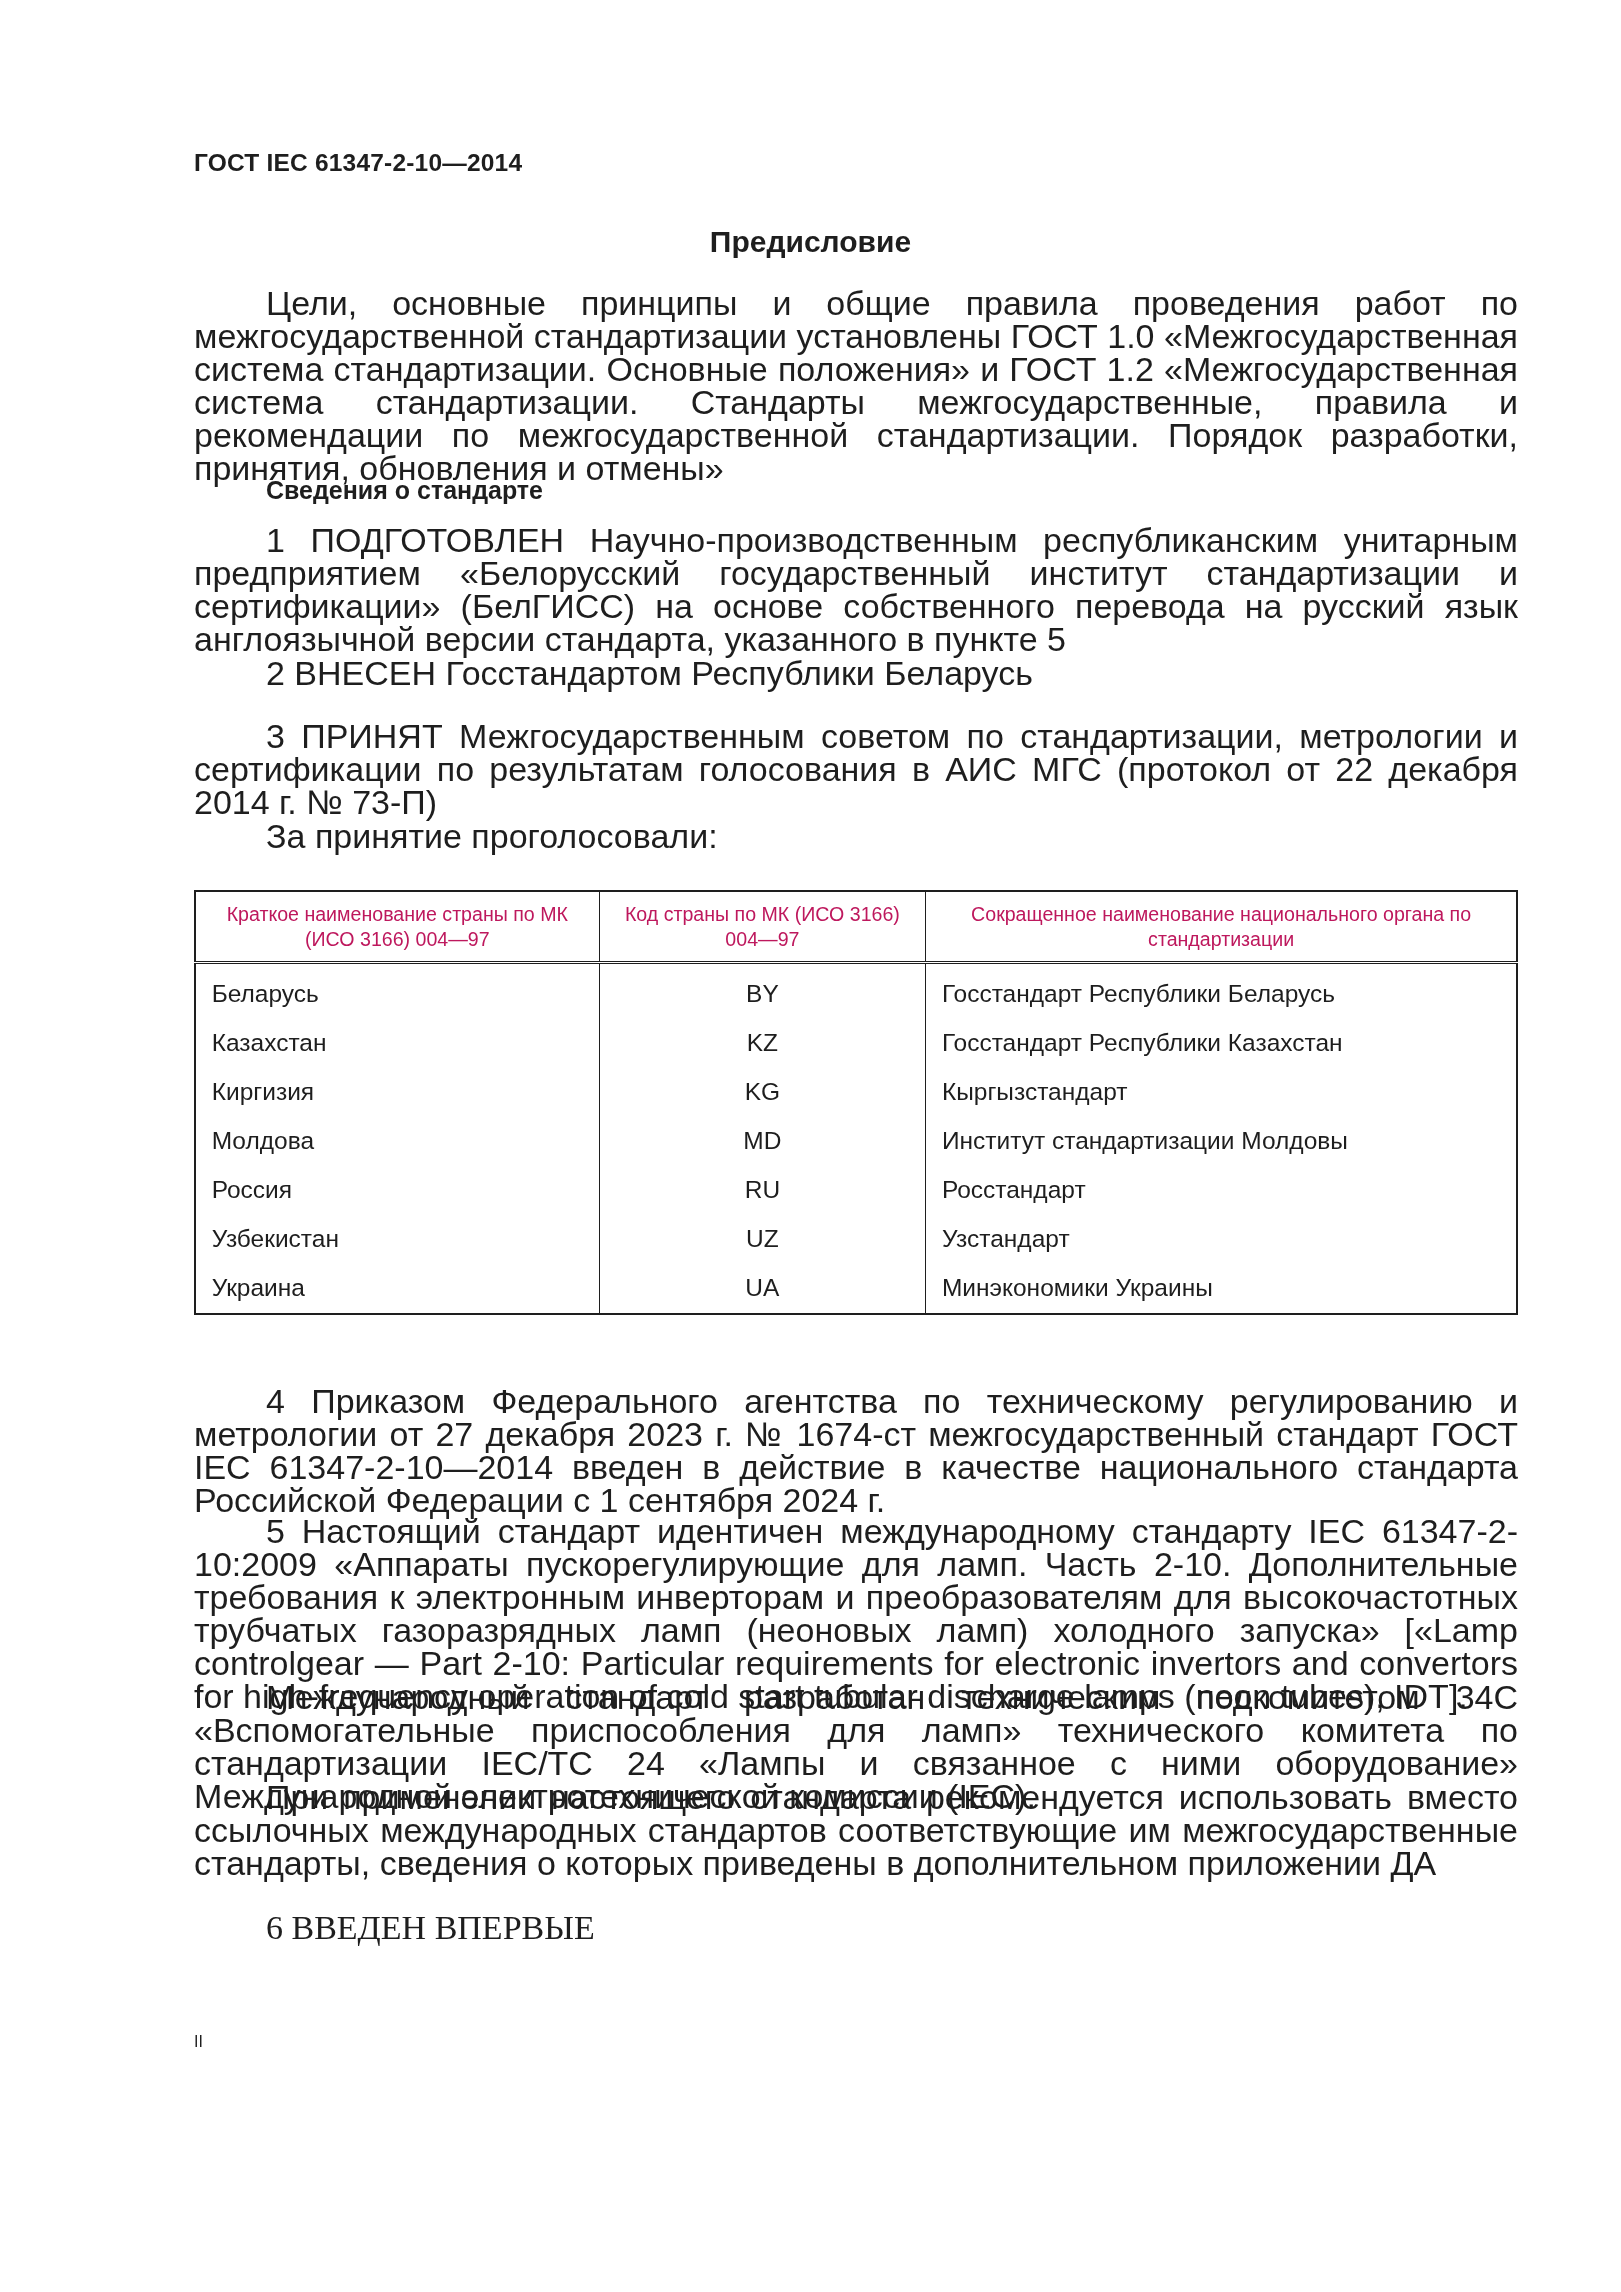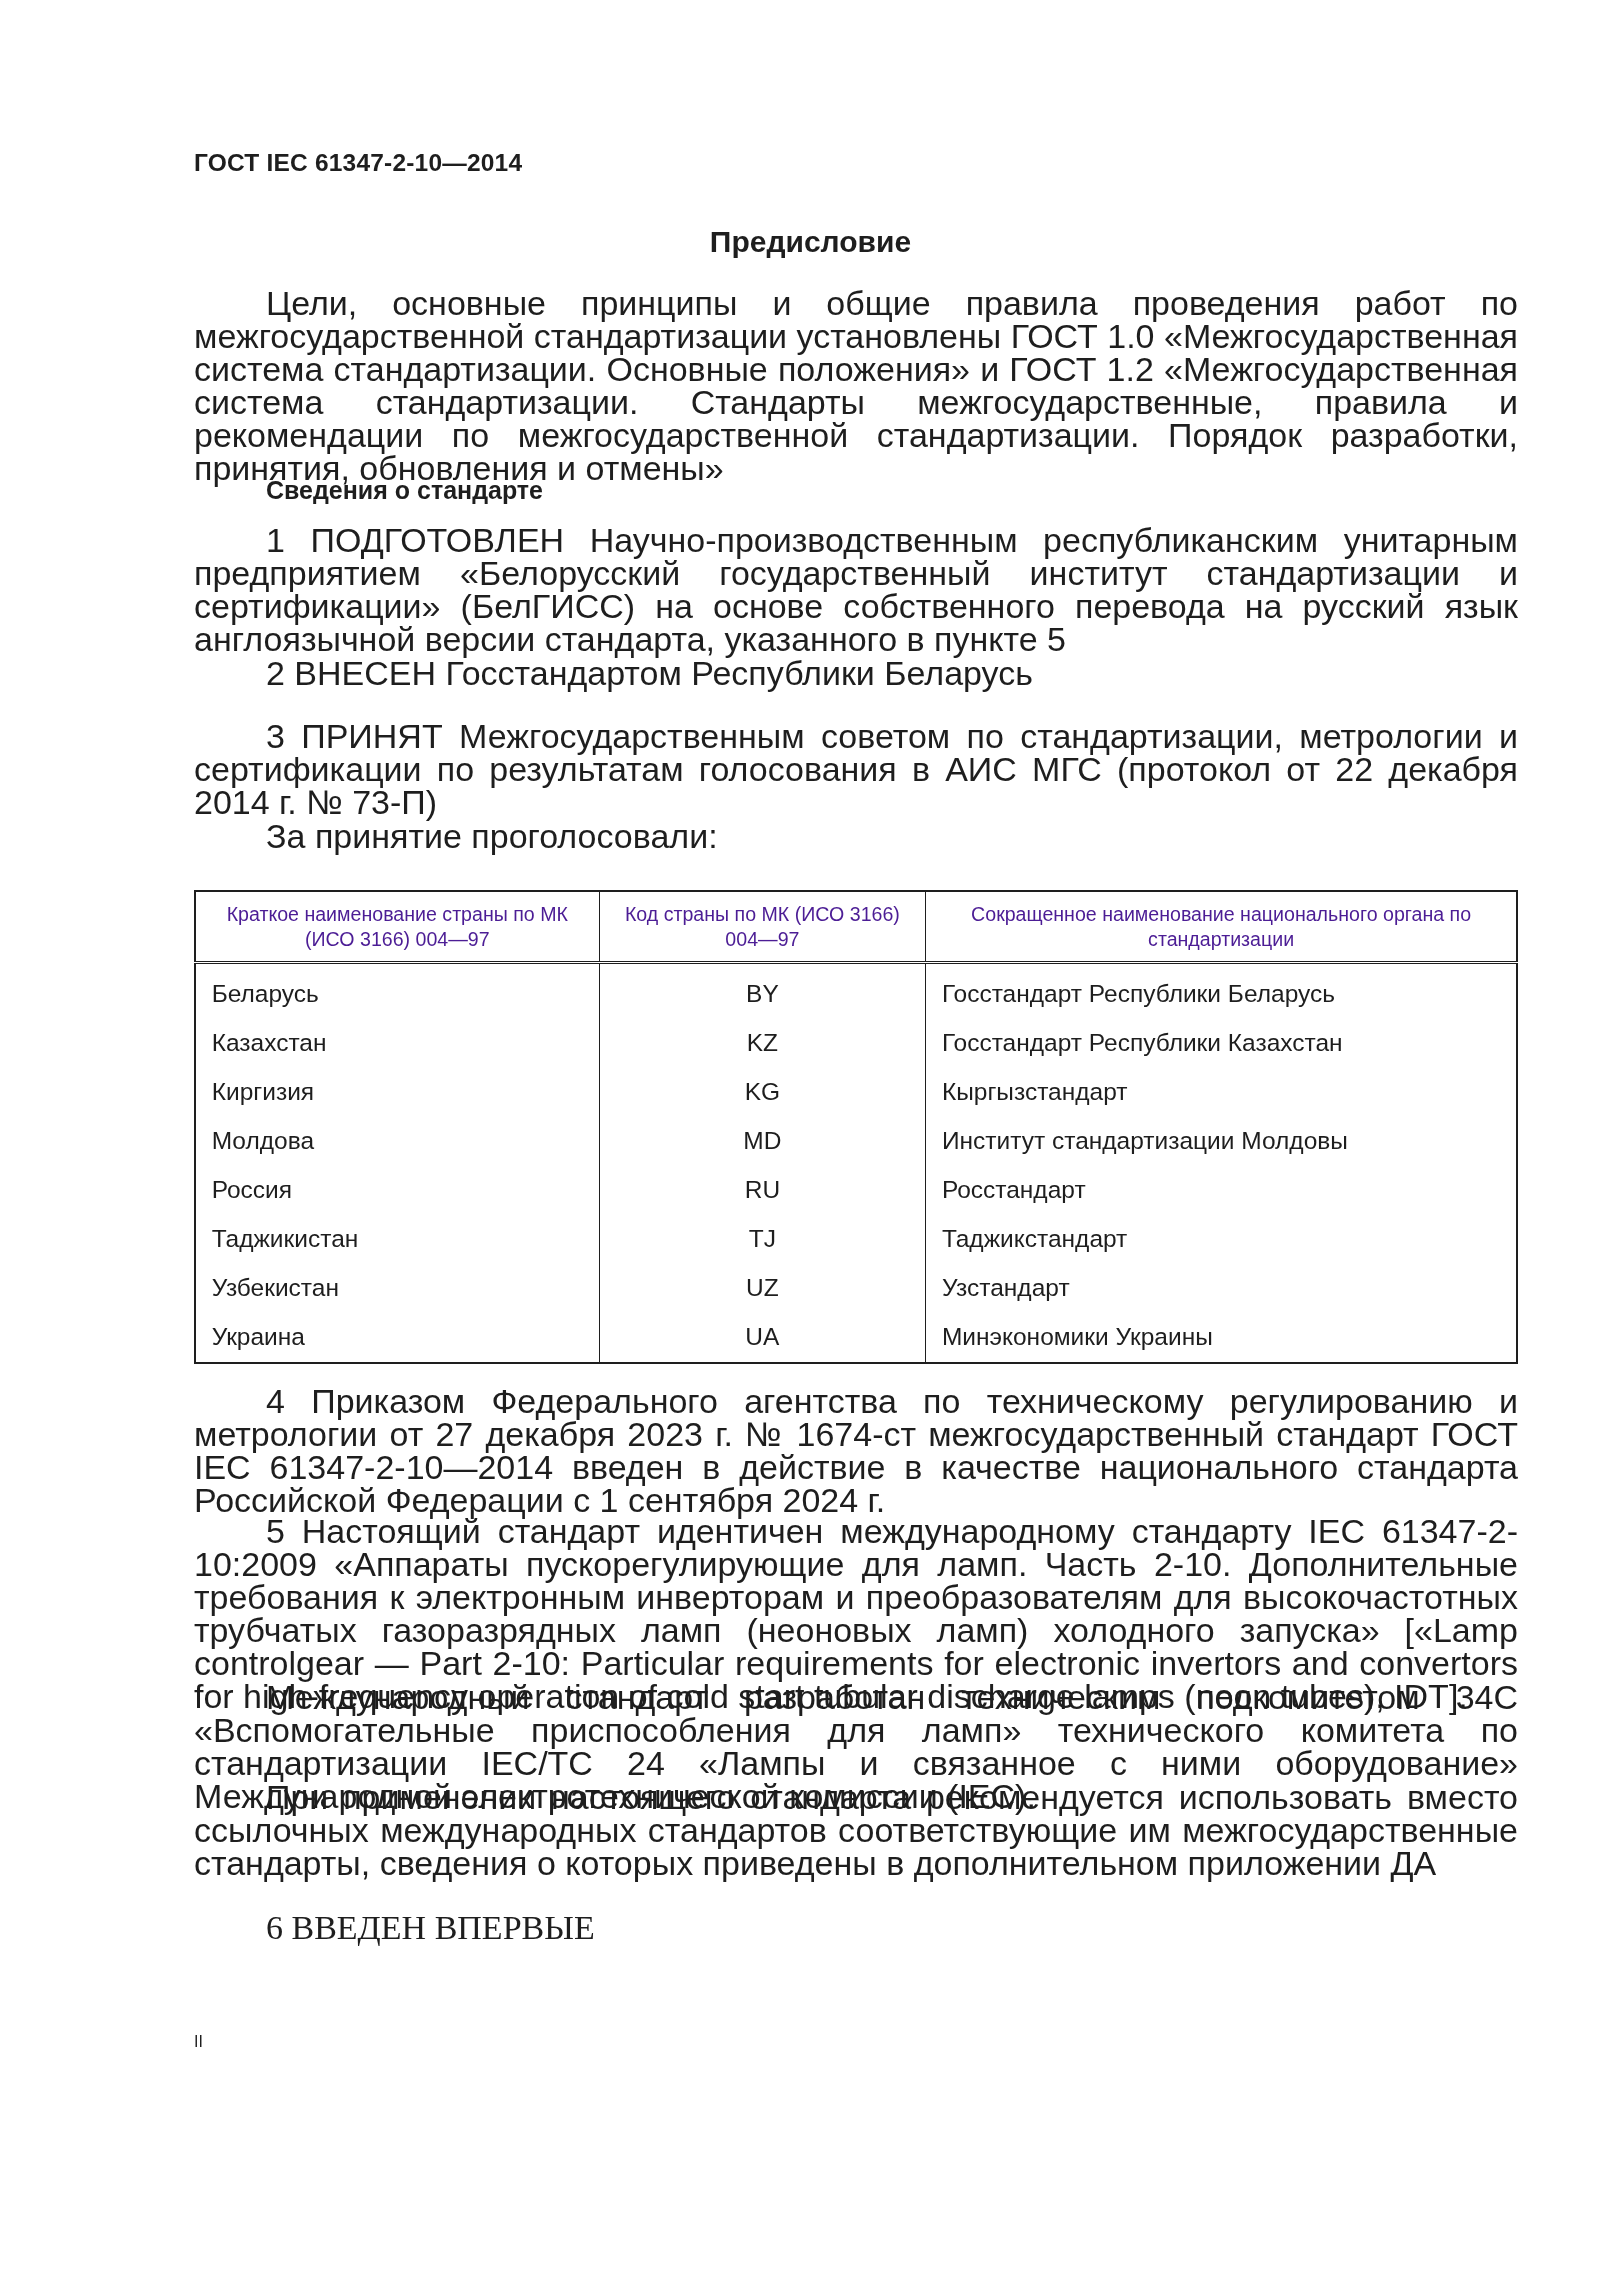--- a/index.html
+++ b/index.html
@@ -6,21 +6,21 @@
   body { width: 1621px; height: 2293px; position: relative; overflow: hidden;
          font-family: "Liberation Sans", "DejaVu Sans", sans-serif; color: #1e1e1e; }
   .abs { position: absolute; }
   .doc-code { left: 194px; top: 149px; font-size: 24.5px; font-weight: bold; letter-spacing: 0.2px; }
   .title { left: 0; width: 1621px; top: 225px; text-align: center; font-size: 30px; font-weight: bold; box-sizing: border-box; }
   .para { left: 194px; width: 1324px; font-size: 34px; line-height: 33px; text-align: justify; text-indent: 72px; margin: 0; }
   .para.noj { text-align: left; }
   .sub { left: 266px; font-size: 25px; font-weight: bold; line-height: 33px; }
   table.votes { position: absolute; left: 194px; top: 890px; width: 1324px; border-collapse: collapse;
                 border: 2.5px solid #1e1e1e; font-size: 24.5px; }
-  table.votes th { font-weight: normal; font-size: 19.6px; line-height: 24.5px; color: #4c1d95; height: 69px;
+  table.votes th { font-weight: normal; font-size: 19.6px; line-height: 24.5px; color: #be185d; height: 69px;
                    text-align: center; vertical-align: middle; border-left: 1.5px solid #1e1e1e; border-bottom: 3.9px double #1e1e1e; padding: 0 7.8px; }
   table.votes th:first-child { border-left: none; }
   table.votes td { height: 49px; vertical-align: middle; border-left: 1.5px solid #1e1e1e; padding: 0 0 0 15.7px; }
   table.votes td:first-child { border-left: none; }
   table.votes td.code { text-align: center; padding: 0; }
   table.votes tr.first td { padding-top: 5.9px; }
   .page-num { left: 194px; top: 2033px; font-size: 16px; }
 </style>
 </head>
 <body>
@@ -65,25 +65,20 @@
         <td>Молдова</td>
         <td class="code">MD</td>
         <td>Институт стандартизации Молдовы</td>
       </tr>
       <tr>
         <td>Россия</td>
         <td class="code">RU</td>
         <td>Росстандарт</td>
       </tr>
       <tr>
-        <td>Таджикистан</td>
-        <td class="code">TJ</td>
-        <td>Таджикстандарт</td>
-      </tr>
-      <tr>
         <td>Узбекистан</td>
         <td class="code">UZ</td>
         <td>Узстандарт</td>
       </tr>
       <tr>
         <td>Украина</td>
         <td class="code">UA</td>
         <td>Минэкономики Украины</td>
       </tr>
     </tbody>

